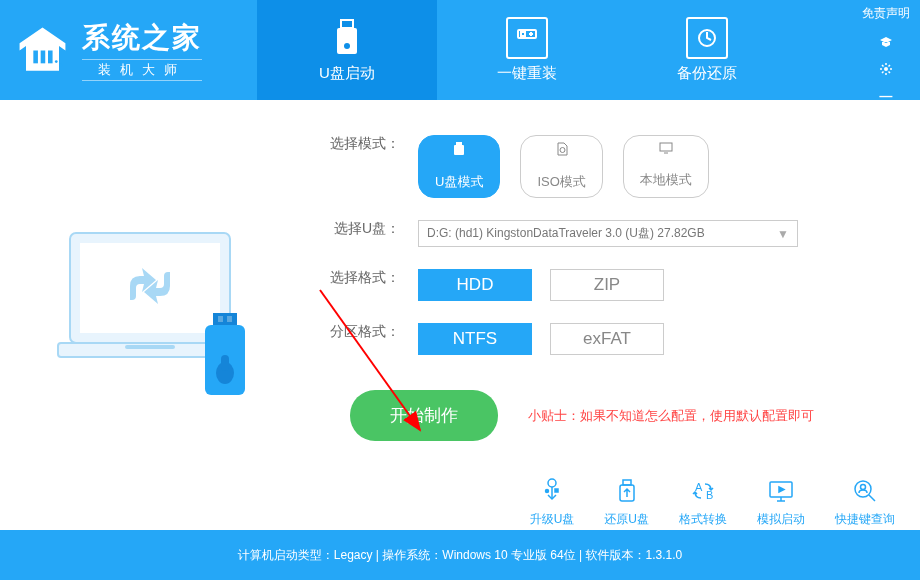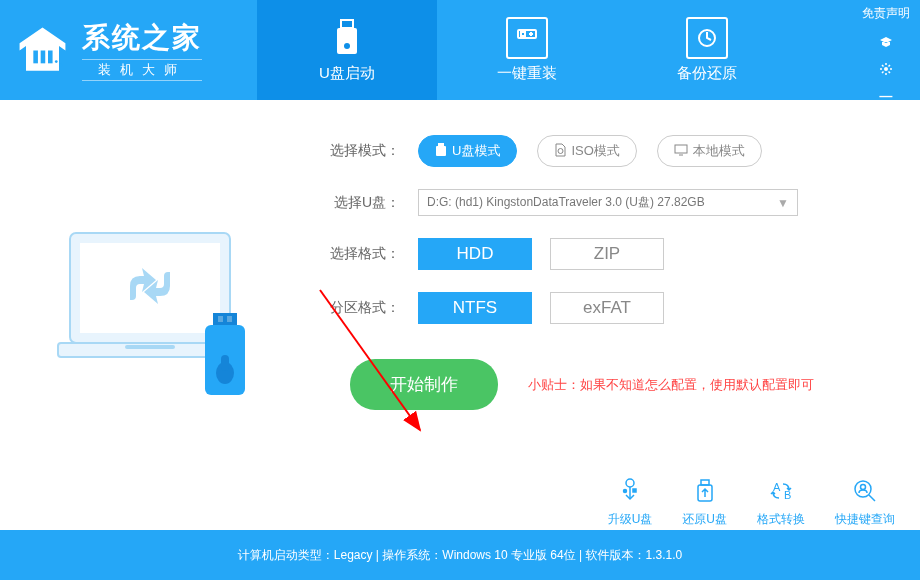--- a/index.html
+++ b/index.html
@@ -20,24 +20,24 @@
     
     .top-controls { position: absolute; right: 10px; top: 5px; display: flex; align-items: center; gap: 13px; color: white; font-size: 12px; flex-direction: column; }
     .top-controls span, .top-controls div { cursor: pointer; }
     .ctrl-icon { width: 14px; height: 14px; display: inline-flex; align-items: center; justify-content: center; }
     
     .main { display: flex; height: 430px; background: white; }
     .left-pane { width: 320px; display: flex; align-items: center; justify-content: center; position: relative; }
     .laptop-illust { position: relative; }
     
     .right-pane { flex: 1; padding: 35px 40px 20px 10px; position: relative; }
-    .form-row { display: flex; align-items: center; margin-bottom: 22px; gap: 18px; }
+    .form-row { display: flex; margin-bottom: 22px; gap: 18px; }
     .form-label { font-size: 14px; color: #666; width: 70px; text-align: right; }
     .mode-btns { display: flex; gap: 20px; }
-    .mode-btn { border: 1px solid #ccc; border-radius: 16px; padding: 6px 16px; font-size: 13px; color: #888; display: flex; align-items: center; gap: 5px; cursor: pointer; background: white; }
+    .mode-btn { border: 1px solid #ccc; border-radius: 16px; padding: 6px 16px; font-size: 13px; color: #888; display: flex; align-items: center; gap: 14px; cursor: pointer; background: white; flex-direction: column; }
     .mode-btn.active { background: #25a7f7; color: white; border-color: #25a7f7; }
     
     .usb-select { border: 1px solid #ccc; padding: 4px 30px 4px 8px; font-size: 12px; color: #777; width: 380px; font-family: monospace; position: relative; background: white; cursor: pointer; }
     .dropdown-arrow { position: absolute; right: 8px; top: 50%; transform: translateY(-50%); color: #aaa; }
     
     .opt-btn { border: 1px solid #ccc; padding: 5px 0; font-size: 17px; color: #888; width: 114px; text-align: center; cursor: pointer; background: white; }
     .opt-btn.selected { background: #25a7f7; color: white; border-color: #25a7f7; }
     
     .start-row { display: flex; align-items: center; margin-top: 35px; gap: 30px; }
     .start-btn { background: #4ac564; color: white; border: none; border-radius: 25px; padding: 14px 40px; font-size: 17px; cursor: pointer; margin-left: 20px; }
@@ -241,20 +241,31 @@
           <text x="17" y="22" font-size="11" fill="#25a7f7" stroke="none">B</text>
           <path d="M16 7 Q22 7 22 13 M20 11 L22 13 L24 11"></path>
           <path d="M12 21 Q6 21 6 15 M8 17 L6 15 L4 17"></path>
         </svg>
       </div>
     <div class="tool-label">格式转换</div>
   </div>
   <div class="tool-item">
     <div class="tool-icon">
         <svg width="28" height="28" viewBox="0 0 28 28" fill="none" stroke="#25a7f7" stroke-width="1.5">
+          <rect x="3" y="5" width="22" height="15" rx="1"></rect>
+          <line x1="10" y1="24" x2="18" y2="24"></line>
+          <line x1="14" y1="20" x2="14" y2="24"></line>
+          <path d="M12 10 L17 12.5 L12 15 Z" fill="#25a7f7"></path>
+        </svg>
+      </div>
+    <div class="tool-label">模拟启动</div>
+  </div>
+  <div class="tool-item">
+    <div class="tool-icon">
+        <svg width="28" height="28" viewBox="0 0 28 28" fill="none" stroke="#25a7f7" stroke-width="1.5">
           <circle cx="12" cy="12" r="8"></circle>
           <line x1="18" y1="18" x2="24" y2="24"></line>
           <circle cx="12" cy="10" r="2.5"></circle>
           <path d="M8 16 Q8 13 12 13 Q16 13 16 16"></path>
         </svg>
       </div>
     <div class="tool-label">快捷键查询</div>
   </div>
 </div>
 

